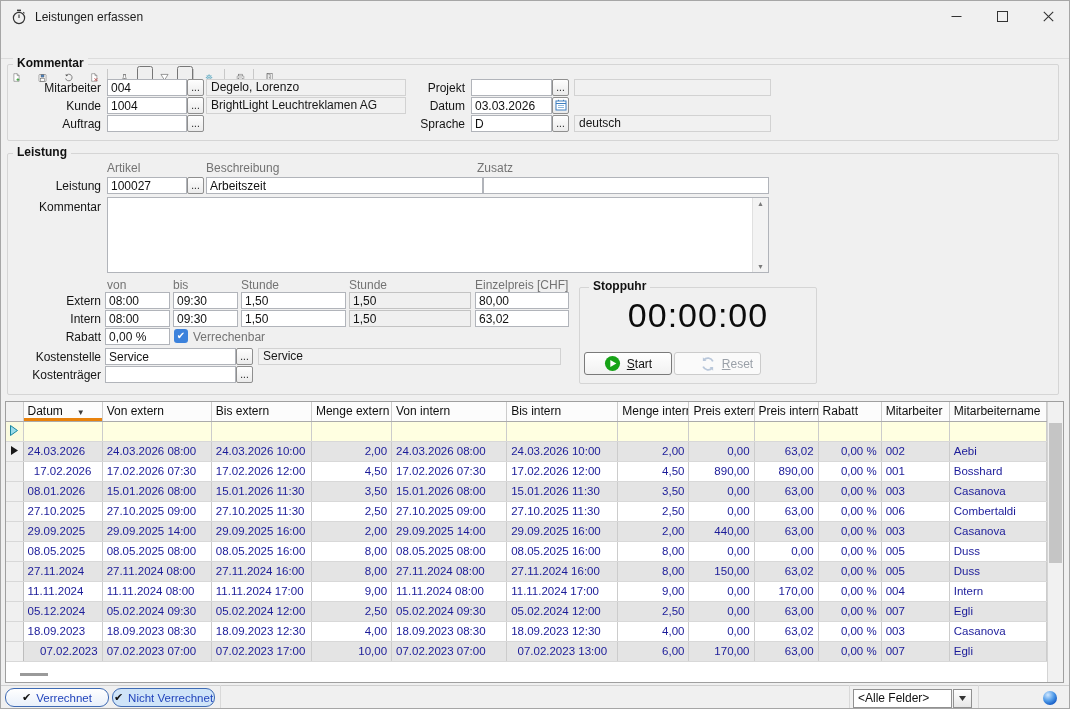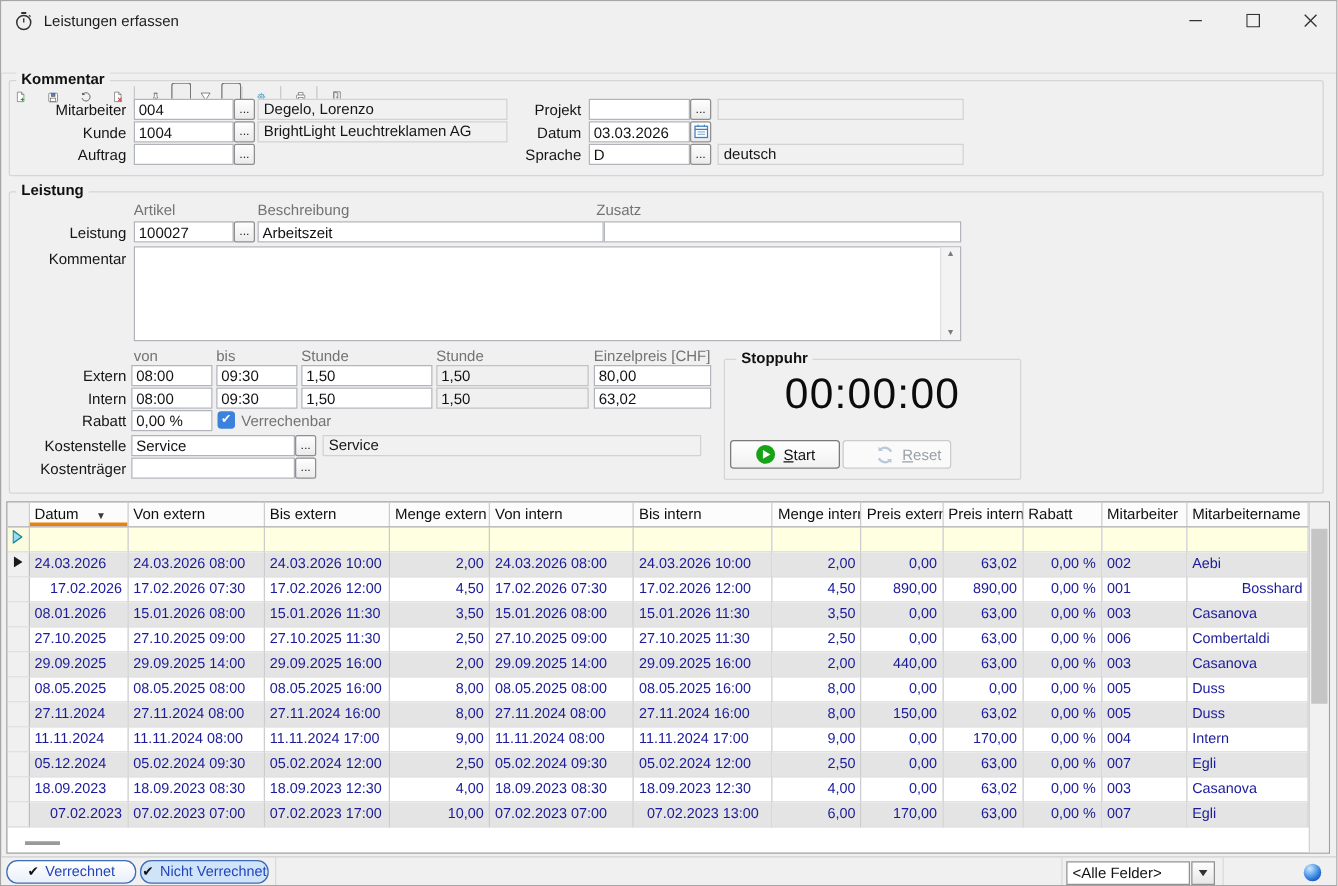--- a/index.html
+++ b/index.html
@@ -356,32 +356,32 @@
             <td class="dcell" style="text-align: left;">24.03.2026  10:00</td>
             <td class="dcell" style="text-align: right;">2,00</td>
             <td class="dcell" style="text-align: right;">0,00</td>
             <td class="dcell" style="text-align: right;">63,02</td>
             <td class="dcell" style="text-align: right;">0,00 %</td>
             <td class="dcell" style="text-align: left;">002</td>
             <td class="dcell" style="text-align: left;">Aebi</td>
           </tr>
           <tr class="even">
             <td class="sel-cell row-sel"></td>
-            <td class="dcell" style="text-align: right;">17.02.2026</td>
+            <td class="dcell" style="text-align: center;">17.02.2026</td>
             <td class="dcell" style="text-align: left;">17.02.2026  07:30</td>
             <td class="dcell" style="text-align: left;">17.02.2026  12:00</td>
             <td class="dcell" style="text-align: right;">4,50</td>
             <td class="dcell" style="text-align: left;">17.02.2026  07:30</td>
             <td class="dcell" style="text-align: left;">17.02.2026  12:00</td>
             <td class="dcell" style="text-align: right;">4,50</td>
             <td class="dcell" style="text-align: right;">890,00</td>
             <td class="dcell" style="text-align: right;">890,00</td>
             <td class="dcell" style="text-align: right;">0,00 %</td>
             <td class="dcell" style="text-align: left;">001</td>
-            <td class="dcell" style="text-align: right;">Bosshard</td>
+            <td class="dcell" style="text-align: left;">Bosshard</td>
           </tr>
           <tr class="odd">
             <td class="sel-cell row-sel"></td>
             <td class="dcell" style="text-align: left;">08.01.2026</td>
             <td class="dcell" style="text-align: left;">15.01.2026  08:00</td>
             <td class="dcell" style="text-align: left;">15.01.2026  11:30</td>
             <td class="dcell" style="text-align: right;">3,50</td>
             <td class="dcell" style="text-align: left;">15.01.2026  08:00</td>
             <td class="dcell" style="text-align: left;">15.01.2026  11:30</td>
             <td class="dcell" style="text-align: right;">3,50</td>

